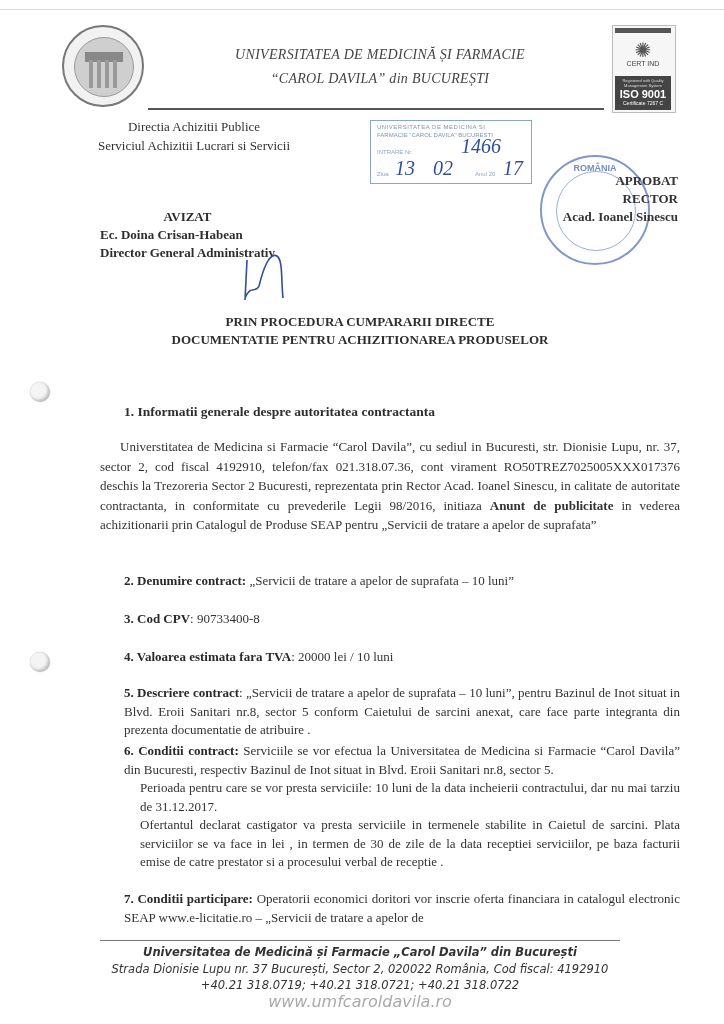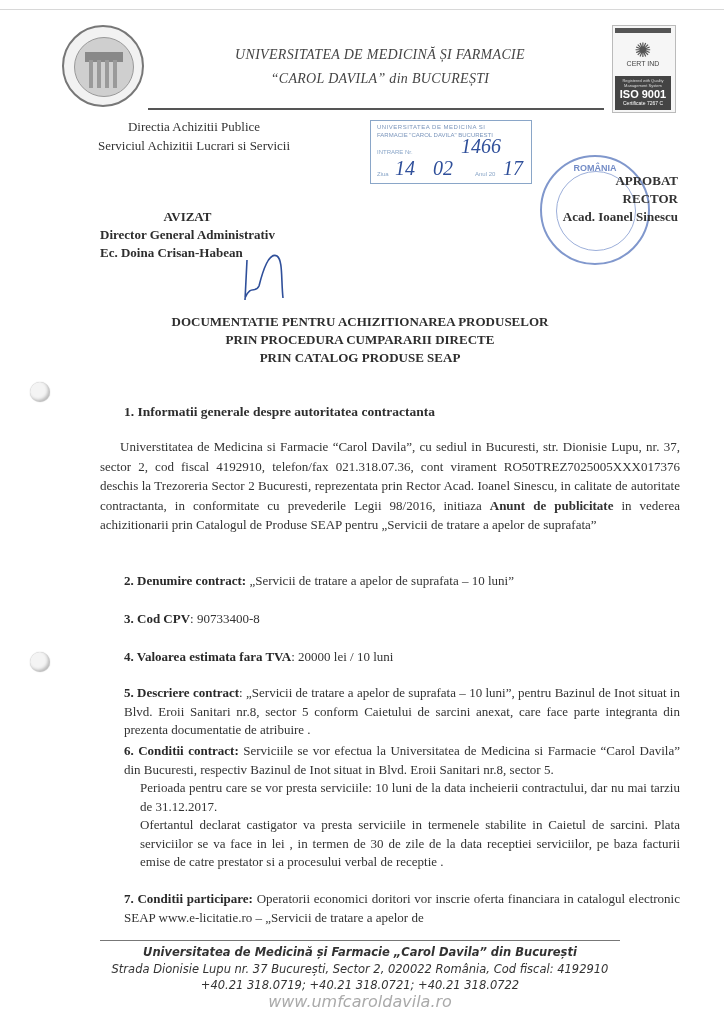--- a/index.html
+++ b/index.html
@@ -100,51 +100,50 @@
   <div>Directia Achizitii Publice</div>
   <div>Serviciul Achizitii Lucrari si Servicii</div>
 </div>
 
 <div class="abs regstamp">
   <div class="l1">UNIVERSITATEA DE MEDICINA SI</div>
   <div class="l2">FARMACIE "CAROL DAVILA" BUCURESTI</div>
   <span class="lbl" style="left:6px; top:28px;">INTRARE Nr.</span>
   <span class="hw" style="left:90px; top:14px;">1466</span>
   <span class="lbl" style="left:6px; top:50px;">Ziua</span>
-  <span class="hw" style="left:24px; top:36px;">14</span>
+  <span class="hw" style="left:24px; top:36px;">13</span>
   <span class="hw" style="left:62px; top:36px;">02</span>
   <span class="lbl" style="left:104px; top:50px;">Anul 20</span>
   <span class="hw" style="left:132px; top:36px;">17</span>
 </div>
 
 <div class="abs roundstamp">
   <div class="txt">ROMÂNIA</div>
   <div class="inner"></div>
 </div>
 
 <div class="abs approv">
   <div>APROBAT</div>
   <div>RECTOR</div>
   <div style="white-space:nowrap;">Acad. Ioanel Sinescu</div>
 </div>
 
 <div class="abs avizat">
   <div class="c">AVIZAT</div>
+  <div>Ec. Doina Crisan-Habean</div>
   <div>Director General Administrativ</div>
-  <div>Ec. Doina Crisan-Habean</div>
 </div>
 
 <svg class="abs sig" viewBox="0 0 60 60">
   <path d="M22 10 L20 50 M20 48 C 26 34, 30 44, 34 36 C 38 20, 44 2, 52 6 C 58 10, 56 30, 58 48" fill="none" stroke="#2f4f9a" stroke-width="1.6"></path>
 </svg>
 
 <div class="abs doc-title">
+  <div>PRIN PROCEDURA CUMPARARII DIRECTE</div>
   <div>DOCUMENTATIE PENTRU ACHIZITIONAREA PRODUSELOR</div>
-  <div>PRIN PROCEDURA CUMPARARII DIRECTE</div>
-  <div>PRIN CATALOG PRODUSE SEAP</div>
 </div>
 
 <div class="abs hole" style="left:30px; top:382px;"></div>
 <div class="abs hole" style="left:30px; top:652px;"></div>
 
 <div class="abs sec-head">1. Informatii generale despre autoritatea contractanta</div>
 <div class="abs para">
   <span class="indent"></span><span>Universtitatea de Medicina si Farmacie “Carol Davila”, cu sediul in Bucuresti, str. Dionisie Lupu, nr. 37, sector 2, cod fiscal 4192910, telefon/fax 021.318.07.36, cont virament RO50TREZ7025005XXX017376 deschis la Trezoreria Sector 2 Bucuresti, reprezentata prin Rector Acad. Ioanel Sinescu, in calitate de autoritate contractanta, in conformitate cu prevederile  Legii 98/2016, initiaza </span><b>Anunt de publicitate</b><span> in vederea  achizitionarii prin Catalogul de Produse SEAP pentru  „Servicii de tratare a apelor de suprafata”</span>
 </div>
 

